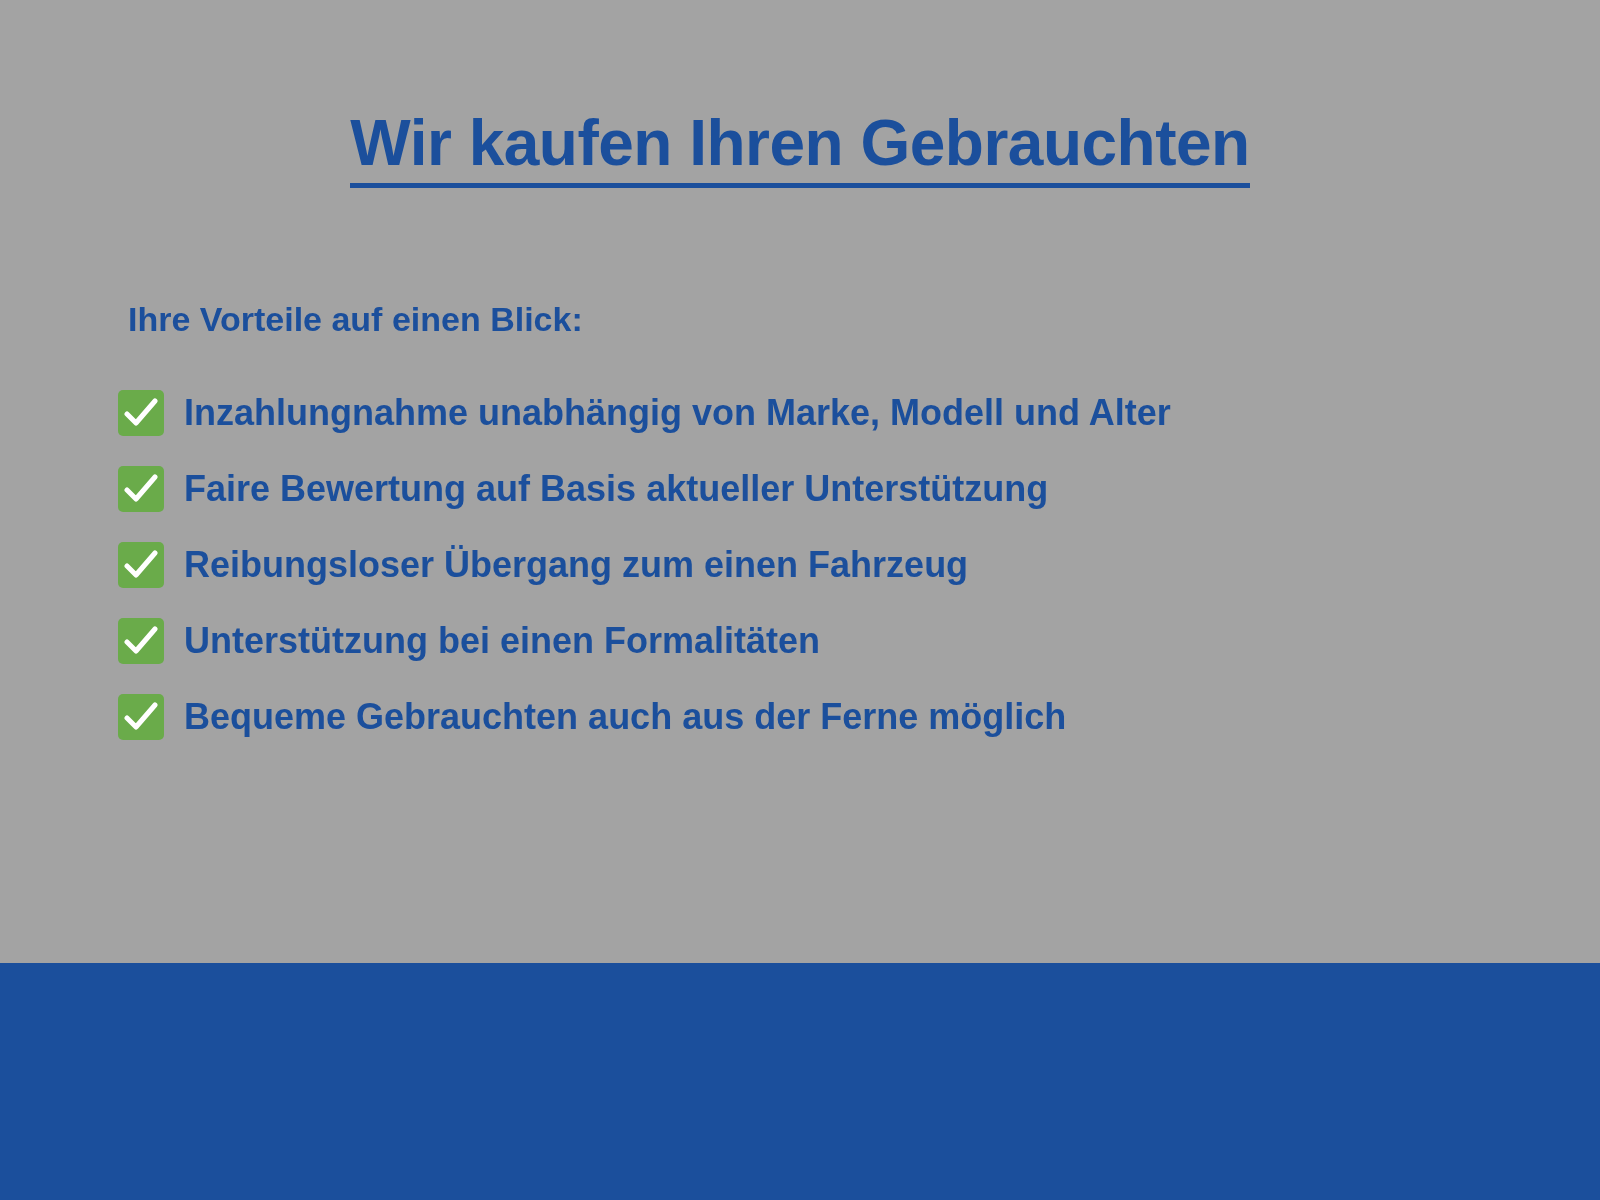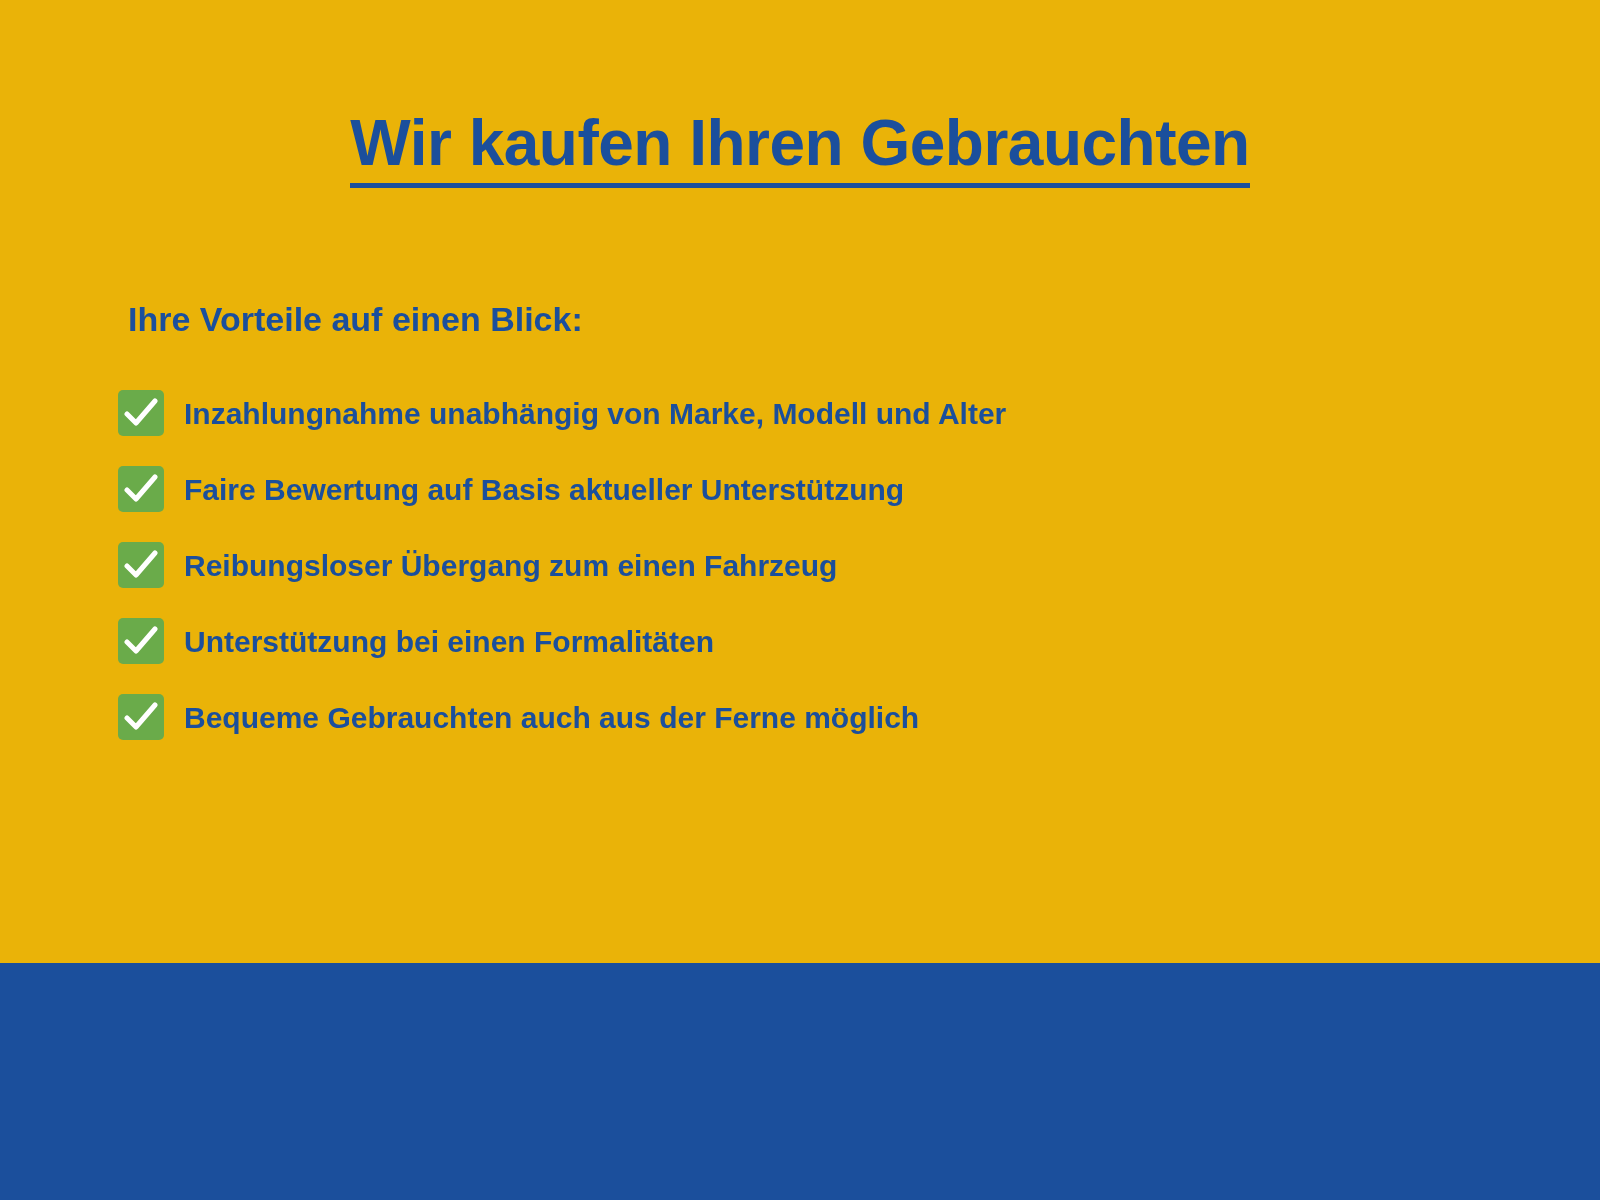--- a/index.html
+++ b/index.html
@@ -12,21 +12,21 @@
     height: 1200px;
     font-family: "Liberation Sans", sans-serif;
     overflow: hidden;
     position: relative;
   }
 
   .slide {
     position: relative;
     width: 1600px;
     height: 1200px;
-    background: #eab308;
+    background: #a3a3a3;
     box-sizing: border-box;
   }
 
   .headline {
     position: absolute;
     left: 0;
     top: 106px;
     width: 1600px;
     text-align: center;
     font-size: 64px;
@@ -73,21 +73,21 @@
     position: relative;
     margin-right: 20px;
   }
   .check-box svg {
     position: absolute;
     left: 6px;
     top: 7px;
   }
 
   .benefit-text {
-    font-size: 30px;
+    font-size: 36px;
     font-weight: bold;
     color: #1b4f9c;
     white-space: nowrap;
     line-height: 1.1;
   }
 
   .footer-bar {
     position: absolute;
     left: 0;
     top: 963px;

